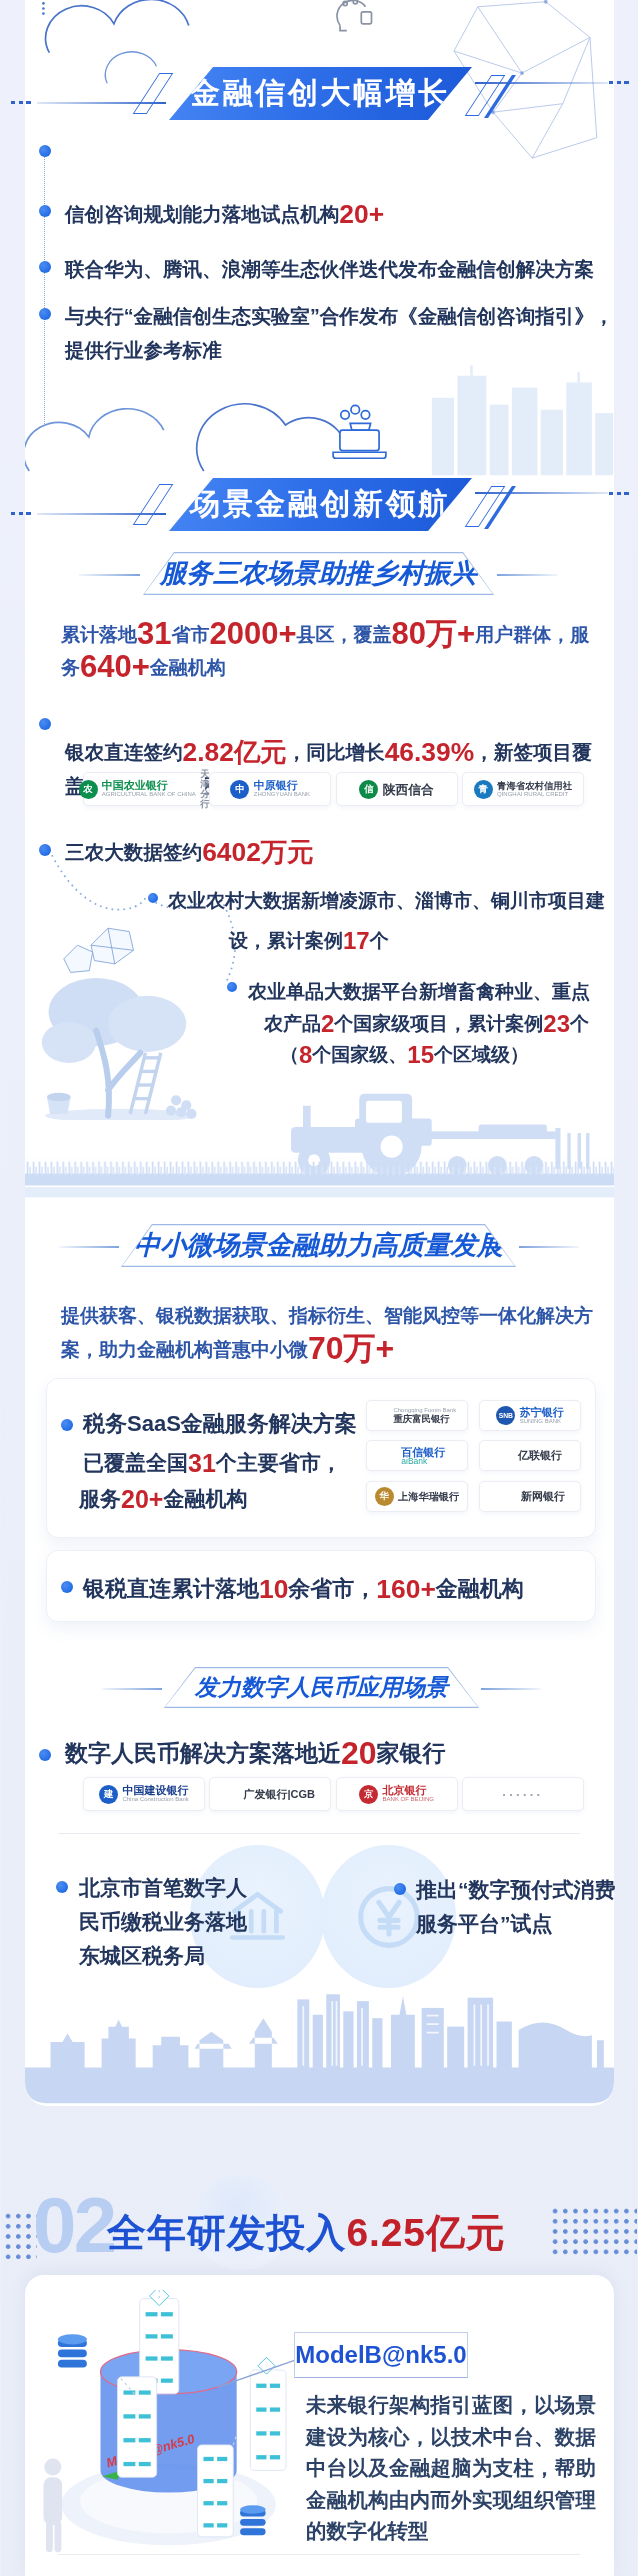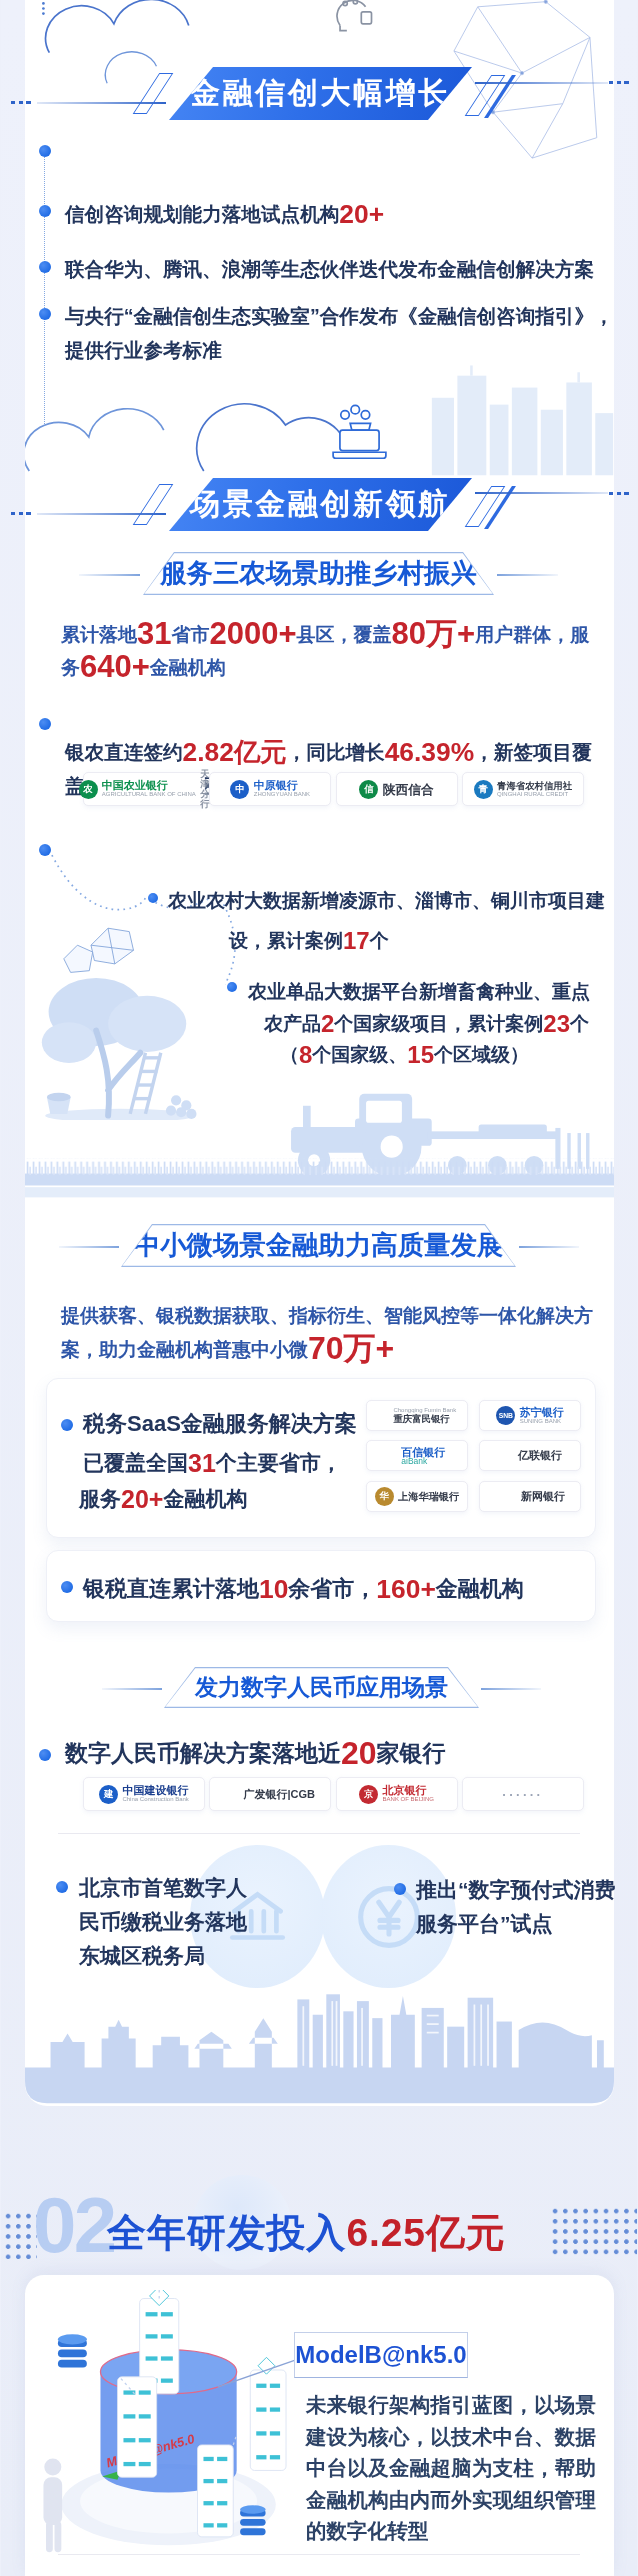--- a/index.html
+++ b/index.html
@@ -19,21 +19,21 @@
   .chev{position:absolute;width:12px;height:39px;transform:skewX(-33deg);border:1.7px solid #2e6ae0;background:transparent;}
   .chev.thin{width:4.3px;border-width:0;background:#2e6ae0;}
   .hline{position:absolute;height:1.7px;background:linear-gradient(90deg,rgba(46,99,201,.15),#2e63c9);}
   .hline.rev{background:linear-gradient(90deg,#2e63c9,rgba(46,99,201,.15));}
   .dashes{position:absolute;height:2.6px;width:22px;
           background:repeating-linear-gradient(90deg,#2e63c9 0 4.3px,transparent 4.3px 7.7px);}
   
   .trap-o{position:absolute;background:#9db9e6;clip-path:polygon(31px 0,calc(100% - 31px) 0,100% 100%,0 100%);
           filter:drop-shadow(0 3.4px 4.3px rgba(80,110,180,.28));}
   .trap-i{position:absolute;inset:1.3px;background:#fff;clip-path:polygon(30px 0,calc(100% - 30px) 0,100% 100%,0 100%);
-          display:flex;align-items:center;justify-content:center;color:#1659d6;font-weight:800;}
+          display:flex;align-items:center;justify-content:center;color:#1659d6;font-weight:800;font-style:italic;}
   .sline{position:absolute;height:1.7px;background:linear-gradient(90deg,rgba(125,162,221,.1),#7da2dd);}
   .sline.rev{background:linear-gradient(90deg,#7da2dd,rgba(125,162,221,.1));}
   
   .dot{position:absolute;width:12px;height:12px;border-radius:50%;
        background:radial-gradient(circle at 35% 35%,#4d8df2,#0f5fe0);}
   .dot.sm{width:10.2px;height:10.2px;}
   .btxt{position:absolute;color:#22355c;font-size:19.6px;font-weight:600;line-height:34px;}
   .num{color:#c5242c;font-weight:800;font-size:26.4px;vertical-align:-1.7px;}
   .numL{color:#c5242c;font-weight:800;font-size:31px;vertical-align:-2.6px;}
   .numXL{color:#c5242c;font-weight:800;font-size:32px;vertical-align:-2.6px;}
@@ -212,20 +212,23 @@
     <div class="tile" style="width:120px;height:32px">
       <span class="glyph gc-teal">青</span>
       <span>
           <div class="tname" style="font-size:9.4px">青海省农村信用社</div>
             <div class="tsub">QINGHAI RURAL CREDIT</div>
         </span>
     </div>
   </div>
 
   <div class="dot" style="left:38px;top:844px"></div>
+  <div class="btxt" style="left:64px;top:835px">
+    <span class="bold">三农大数据</span><span>签约</span><span class="num">6402万元</span>
+  </div>
 
   <svg class="abs" style="left:47px;top:850px" width="324" height="153" viewBox="0 0 380 180">
     <path d="M4,6 C50,95 110,70 114,56 M120,58 C150,80 180,62 198,52" fill="none" stroke="#85a9e2" stroke-width="2" stroke-dasharray="2,5"></path>
     <path d="M206,64 C230,110 216,140 208,158" fill="none" stroke="#85a9e2" stroke-width="2" stroke-dasharray="2,5"></path>
     <g stroke="#7da0d8" stroke-width="1" fill="#f4f8ff">
       <path d="M50,112 L70,92 L95,96 L100,118 L78,134 L54,130 Z M70,92 L78,134 M50,112 L100,118"></path>
       <path d="M18,128 L34,112 L52,120 L48,142 L26,144 Z"></path>
     </g>
   </svg>
 

